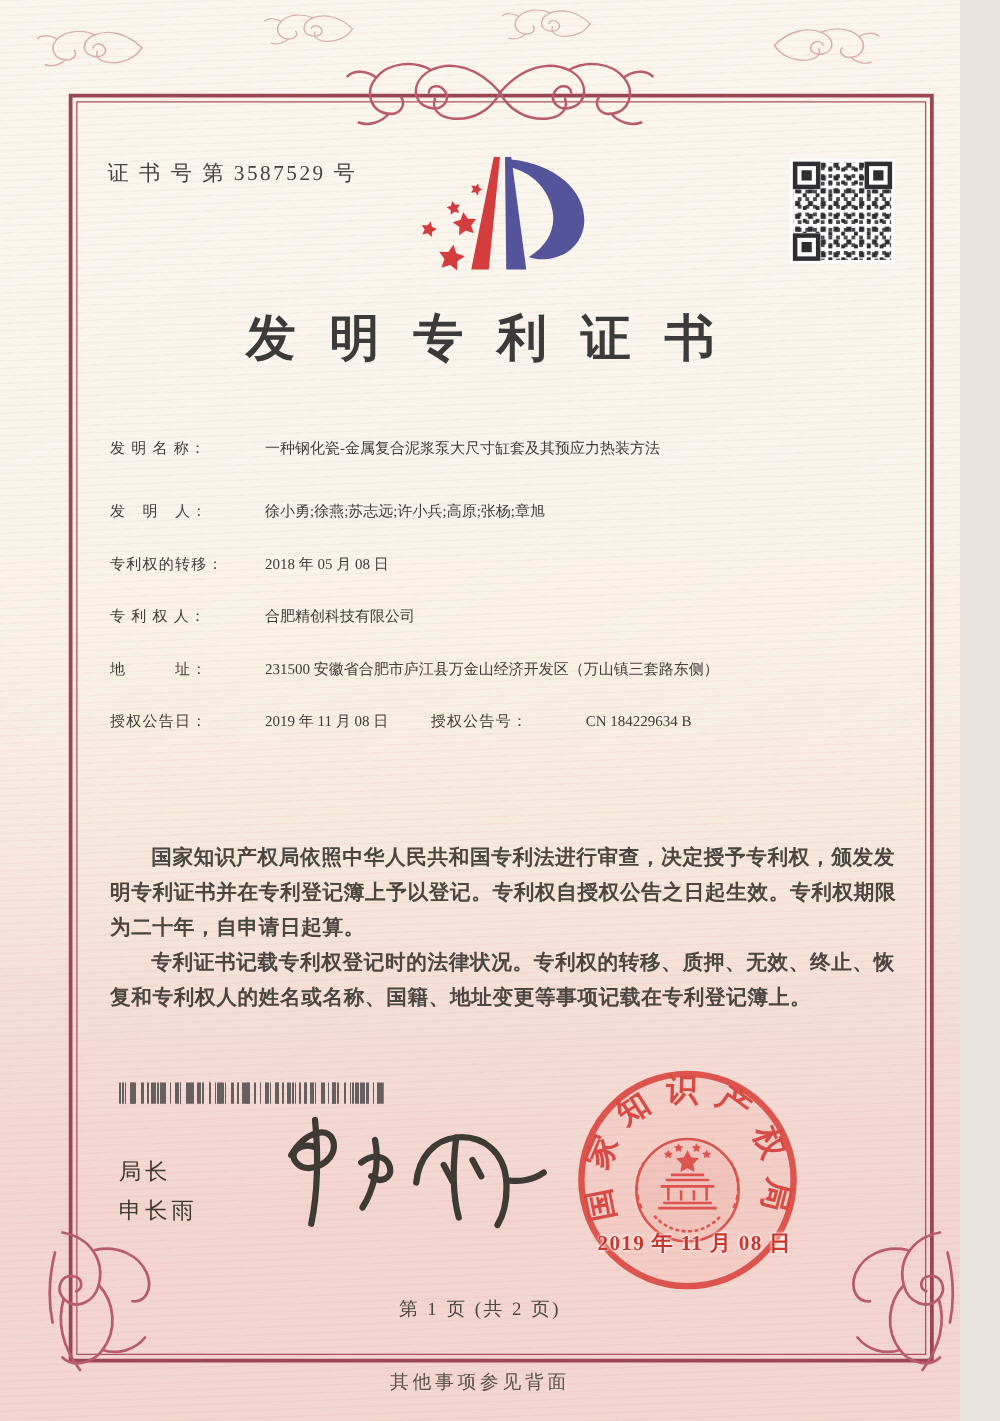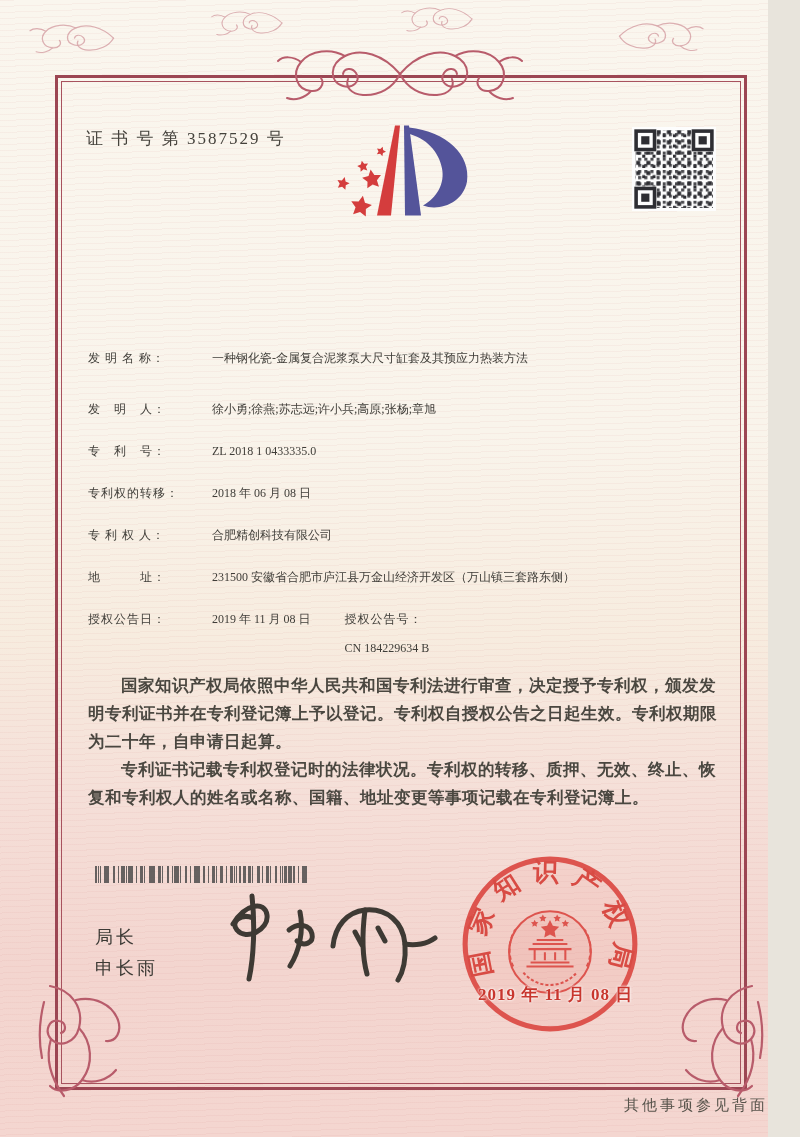--- a/index.html
+++ b/index.html
@@ -24,38 +24,38 @@
     position:absolute;left:0;right:0;top:243px;margin:0;text-align:center;
     font-size:40px;font-weight:700;color:#3b3b3b;letter-spacing:27px;text-indent:27px;
   }
   .fields{position:absolute;left:88px;top:344px;width:628px;font-size:12px;}
   .frow{display:flex;line-height:29px;margin-bottom:13px;}
   .frow.first{margin-bottom:22px;}
   .flabel{flex:none;width:124px;white-space:nowrap;letter-spacing:1px;}
   .fvalue{flex:1;}
   .grant-row{display:flex;}
   .pair{display:flex;}
-  .pair.right{margin-left:34px;flex-direction:column;}
+  .pair.right{margin-left:34px;}
   .paras{position:absolute;left:88px;top:672px;width:632px;font-size:16.5px;line-height:28px;letter-spacing:0.5px;color:#4a4740;}
   .paras p{margin:0;text-indent:2em;font-weight:bold;}
   .barcode{
     position:absolute;left:95px;top:866px;width:212px;height:17px;opacity:.82;
     background-image:
       repeating-linear-gradient(90deg,#474747 0 2px,transparent 2px 5px,#474747 5px 6px,transparent 6px 9px,#474747 9px 12px,transparent 12px 13px,#474747 13px 14px,transparent 14px 18px),
       repeating-linear-gradient(90deg,transparent 0 3px,#474747 3px 4px,transparent 4px 10px,#474747 10px 13px,transparent 13px 23px);
   }
   .signoff{position:absolute;left:95px;top:922px;font-size:18px;letter-spacing:3px;color:#3c3a35;line-height:31px;}
   .signature{position:absolute;left:205px;top:884px;width:235px;height:115px;}
   .seal{position:absolute;left:460px;top:854px;width:180px;height:180px;}
   .seal-date{
     position:absolute;left:478px;top:983px;font-size:17px;font-weight:700;color:#c8362e;
     letter-spacing:1px;text-shadow:0 0 3px #fff,0 0 2px #fff;
   }
   .page-num{position:absolute;left:0;right:0;top:1038px;text-align:center;font-size:15px;letter-spacing:2px;color:#4a4842;}
-  .back-note{position:absolute;left:0;right:0;top:1096px;text-align:right;font-size:15px;letter-spacing:3px;color:#57534b;}
+  .back-note{position:absolute;left:0;right:0;top:1096px;text-align:center;font-size:15px;letter-spacing:3px;color:#57534b;}
   .orn-top{position:absolute;left:275px;top:44px;width:250px;height:62px;}
   .orn-bl{position:absolute;left:36px;top:978px;width:105px;height:130px;}
   .orn-br{position:absolute;left:661px;top:978px;width:105px;height:130px;transform:scaleX(-1);}
   .curl{position:absolute;opacity:.45;}
   .c1{left:28px;top:20px;width:95px;height:34px;}
   .c2{left:210px;top:8px;width:80px;height:28px;}
   .c3{left:400px;top:4px;width:80px;height:28px;}
   .c4{left:610px;top:18px;width:95px;height:34px;transform:scaleX(-1);}
 </style>
 </head>
@@ -162,37 +162,34 @@
       <rect x="9" y="9" width="8" height="8" fill="#2e2e33"></rect>
       <rect x="58" y="2" width="22" height="22" fill="#fdfdfd"></rect>
       <rect x="60" y="4" width="18" height="18" fill="none" stroke="#2e2e33" stroke-width="3.5"></rect>
       <rect x="65" y="9" width="8" height="8" fill="#2e2e33"></rect>
       <rect x="2" y="58" width="22" height="22" fill="#fdfdfd"></rect>
       <rect x="4" y="60" width="18" height="18" fill="none" stroke="#2e2e33" stroke-width="3.5"></rect>
       <rect x="9" y="65" width="8" height="8" fill="#2e2e33"></rect>
     </g>
   </svg>
 
+  <h1 class="title">发明专利证书</h1>
 
   <div class="fields">
     <div class="frow first">
       <span class="flabel">发 明 名 称：</span>
       <span class="fvalue">一种钢化瓷-金属复合泥浆泵大尺寸缸套及其预应力热装方法</span>
     </div>
     <div class="frow">
       <span class="flabel">发　明　人：</span>
       <span class="fvalue">徐小勇;徐燕;苏志远;许小兵;高原;张杨;章旭</span>
     </div>
     <div class="frow">
-      <span class="flabel">专　利　号：</span>
-      <span class="fvalue">ZL 2018 1 0433335.0</span>
-    </div>
-    <div class="frow">
       <span class="flabel">专利权的转移：</span>
-      <span class="fvalue">2018 年 06 月 08 日</span>
+      <span class="fvalue">2018 年 05 月 08 日</span>
     </div>
     <div class="frow">
       <span class="flabel">专 利 权 人：</span>
       <span class="fvalue">合肥精创科技有限公司</span>
     </div>
     <div class="frow">
       <span class="flabel">地　　　址：</span>
       <span class="fvalue" style="max-width:452px;">231500 安徽省合肥市庐江县万金山经济开发区（万山镇三套路东侧）</span>
     </div>
     <div class="frow grant-row">
@@ -235,15 +232,16 @@
     <circle cx="88" cy="88" r="83" fill="rgba(236,126,120,0.10)" stroke="#dd544e" stroke-width="5"></circle>
     <path id="sealArc" d="M34.3,119 A62,62 0 1 1 141.7,119" fill="none"></path>
     <text font-size="25" font-weight="bold" fill="#d84b44" letter-spacing="12" font-family="Liberation Serif, DejaVu Serif, serif">
       <textPath href="#sealArc" startOffset="2">国家知识产权局</textPath>
     </text>
     <use href="#emblem" transform="translate(88,96)"></use>
   </svg>
 
   <div class="seal-date">2019 年 11 月 08 日</div>
 
+  <div class="page-num">第 1 页 (共 2 页)</div>
   <div class="back-note">其他事项参见背面</div>
 
 </div>
 
 </body></html>

